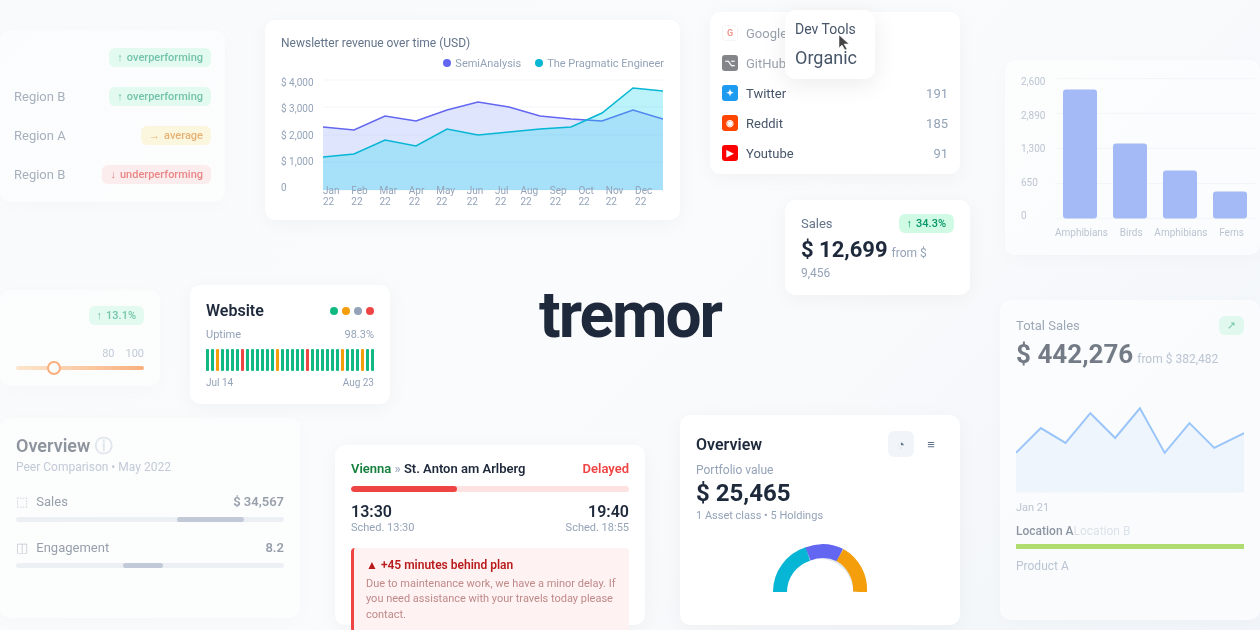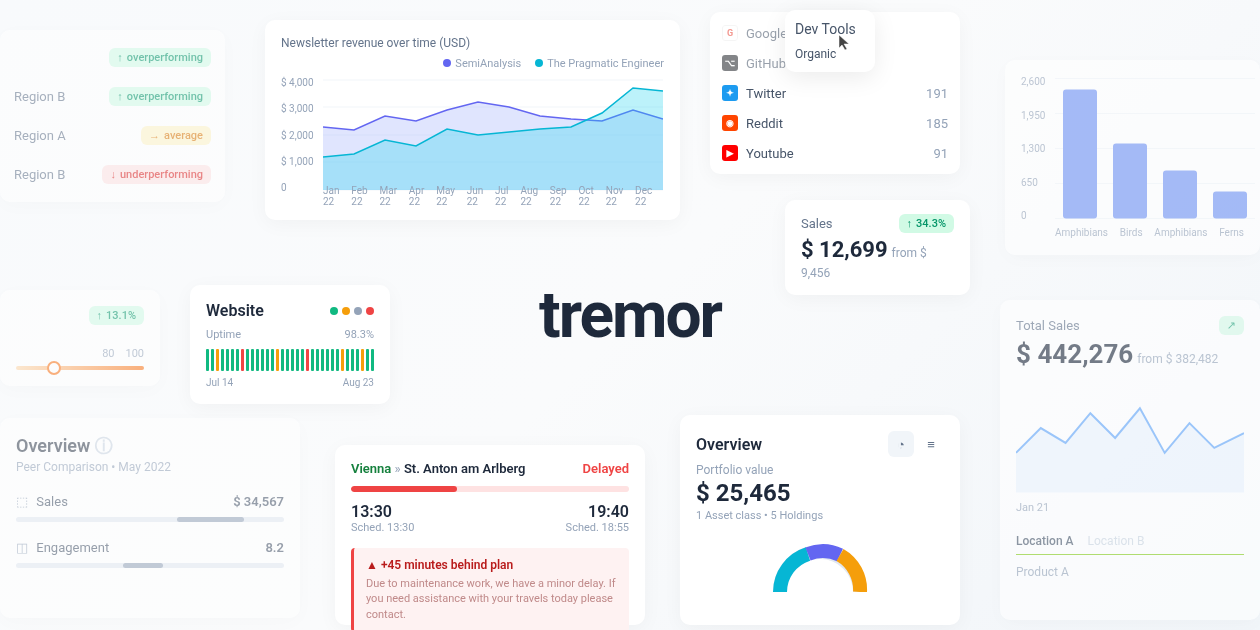--- a/index.html
+++ b/index.html
@@ -151,32 +151,32 @@
     </div>
   <div class="menu-item">
       <span class="icon-sq" style="background:#ff0000">▶</span>
       <span>Youtube</span>
       <span style="margin-left:auto" class="subtle">91</span>
     </div>
 </div>
 
 <div class="card" style="left:785px;top:10px;width:90px;padding:6px 0;box-shadow:0 6px 24px rgba(0,0,0,0.08)">
   <div class="menu-item" style="font-size:14px;padding:5px 10px">Dev Tools</div>
-  <div class="menu-item" style="font-size:12px;padding:5px 10px">Organic</div>
+  <div class="menu-item" style="font-size:18px;padding:5px 10px">Organic</div>
 </div>
 
 <svg style="position:absolute;left:838px;top:34px" width="14" height="18">
     <path d="M1 1 L1 14 L4 11 L7 16 L9 15 L6 10 L11 10 Z" fill="#444" stroke="#fff" stroke-width="0.5"></path>
   </svg>
 
 <div class="card fade-right" style="right:0;top:60px;width:255px;height:195px">
   <div style="position:relative;height:145px">
     <div style="position:absolute;left:0;top:0;bottom:0;display:flex;flex-direction:column;justify-content:space-between">
       <span class="axis-lbl">2,600</span>
-        <span class="axis-lbl">1,950</span>
+        <span class="axis-lbl">2,890</span>
         <span class="axis-lbl">1,300</span>
         <span class="axis-lbl">650</span>
         <span class="axis-lbl">0</span>
     </div>
     <svg viewBox="0 0 200 140" style="position:absolute;left:34px;top:0;width:200px;height:145px">
       <line class="grid-line" x1="0" y1="0" x2="200" y2="0"></line>
         <line class="grid-line" x1="0" y1="35" x2="200" y2="35"></line>
         <line class="grid-line" x1="0" y1="70" x2="200" y2="70"></line>
         <line class="grid-line" x1="0" y1="105" x2="200" y2="105"></line>
         <line class="grid-line" x1="0" y1="140" x2="200" y2="140"></line>
@@ -356,18 +356,18 @@
   <div class="row">
       <span class="label" style="font-size:13px">Total Sales</span>
       <span class="badge green" style="opacity:0.9">↗</span>
     </div>
   <div style="margin-top:4px"><span class="value-lg" style="font-size:26px">$ 442,276</span> <span class="value-sm">from $ 382,482</span></div>
   <svg viewBox="0 0 230 110" style="width:100%;height:110px;margin-top:14px">
     <path d="M0,70 L25,45 L50,60 L75,30 L100,55 L125,25 L150,70 L175,40 L200,65 L230,50" stroke="#60a5fa" stroke-width="2" fill="none"></path>
     <path d="M0,70 L25,45 L50,60 L75,30 L100,55 L125,25 L150,70 L175,40 L200,65 L230,50 L230,110 L0,110 Z" fill="#60a5fa" fill-opacity="0.12"></path>
   </svg>
   <div class="subtle" style="font-size:11px;margin-top:4px">Jan 21</div>
-  <div style="display:flex;gap:14px;margin-top:20px;border-bottom:1px solid #84cc16;padding-bottom:6px">
+  <div style="display:flex;margin-top:10px;border-bottom:5px solid #84cc16;padding-bottom:6px">
     <span style="font-size:12px;color:#475569;font-weight:500">Location A</span>
     <span style="font-size:12px;color:#cbd5e1">Location B</span>
   </div>
   <div class="subtle" style="font-size:12px;margin-top:10px">Product A</div>
 </div>
 
 </body></html>

